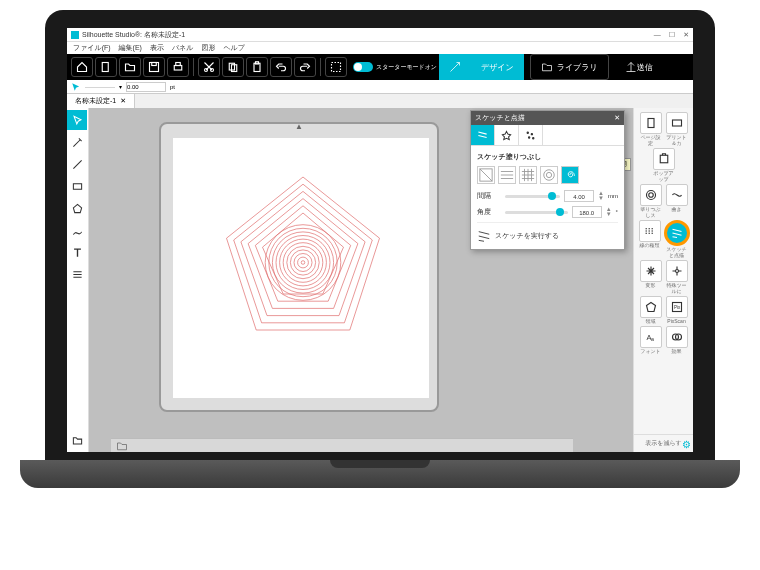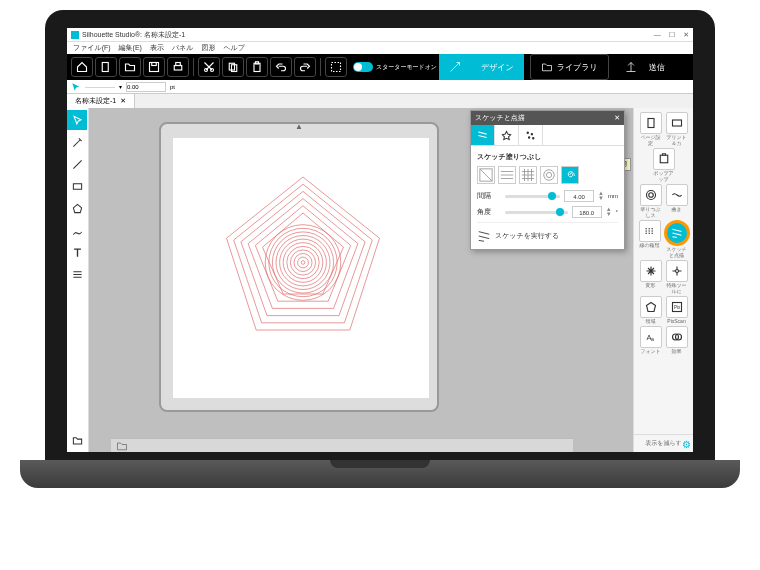--- a/index.html
+++ b/index.html
@@ -16,21 +16,21 @@
 .toolbar{height:26px;background:#000;display:flex;align-items:center;padding:0 4px;gap:2px}
 .tb-btn{width:22px;height:20px;display:flex;align-items:center;justify-content:center;color:#fff;border:1px solid #444;border-radius:3px}
 .tb-btn svg{width:12px;height:12px;stroke:#fff;fill:none;stroke-width:1.5}
 .tb-sep{width:1px;height:18px;background:#444;margin:0 2px}
 .toggle{display:flex;align-items:center;gap:3px;margin-left:4px}
 .toggle-sw{width:20px;height:10px;background:#00bcd4;border-radius:5px;position:relative}
 .toggle-sw::after{content:"";position:absolute;width:8px;height:8px;background:#fff;border-radius:50%;top:1px;left:1px}
 .toggle-lbl{color:#fff;font-size:6px}
 .tab-design{background:#00bcd4;height:26px;display:flex;align-items:center;padding:0 10px;color:#fff;font-size:8px;gap:20px}
 .tab-lib{height:26px;display:flex;align-items:center;padding:2px 10px;color:#fff;font-size:8px;gap:4px;border:1px solid #444;border-radius:3px;margin-left:4px}
-.tab-send{height:26px;display:flex;align-items:center;padding:0 10px;color:#fff;font-size:8px;gap:12px;margin-left:4px}
+.tab-send{height:26px;display:flex;align-items:center;padding:0 10px;color:#fff;font-size:8px;gap:0;margin-left:4px}
 .ruler-bar{height:14px;background:#fff;border-bottom:1px solid #ccc;display:flex;align-items:center;padding:0 4px;font-size:6px;gap:4px}
 .ruler-bar input{width:40px;height:10px;font-size:6px;border:1px solid #ccc}
 .tabs-bar{height:14px;background:#f0f0f0;display:flex;align-items:center;font-size:7px}
 .doc-tab{background:#fff;padding:0 8px;height:100%;display:flex;align-items:center;border-right:1px solid #ccc;gap:4px}
 .workspace{position:absolute;top:80px;left:0;right:0;bottom:0;display:flex}
 .left-tools{width:22px;background:#fff;border-right:1px solid #ddd;display:flex;flex-direction:column;padding-top:2px}
 .lt-btn{width:20px;height:20px;display:flex;align-items:center;justify-content:center;margin-bottom:2px}
 .lt-btn svg{width:11px;height:11px;stroke:#333;fill:none;stroke-width:1.5}
 .lt-btn.active{background:#00bcd4}
 .lt-btn.active svg{stroke:#fff}

